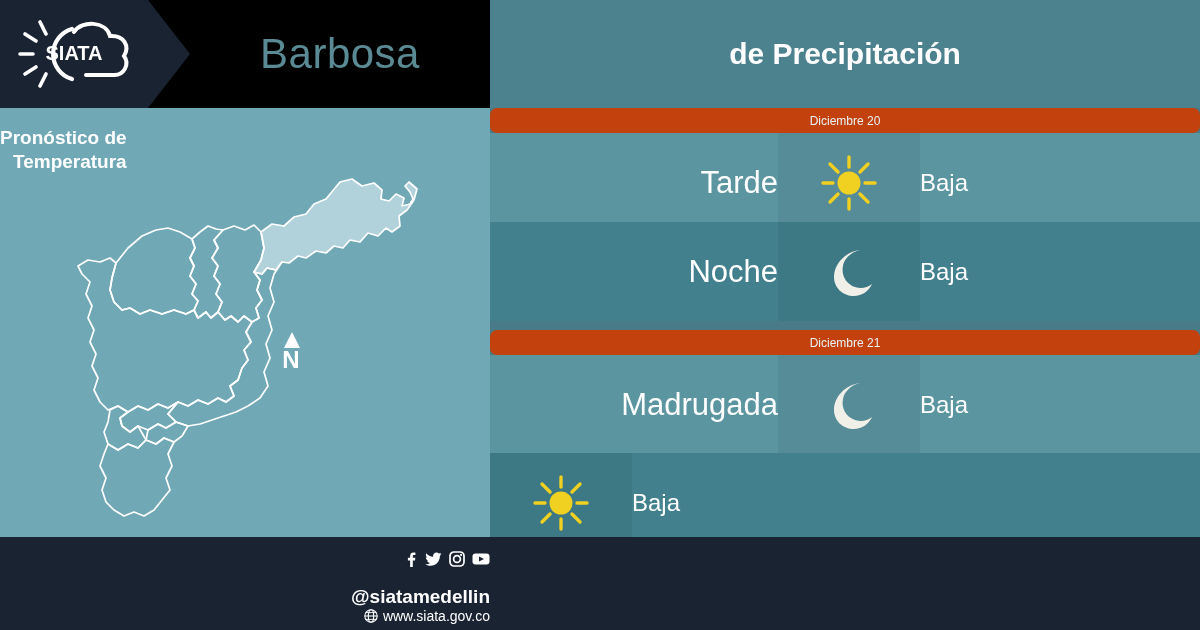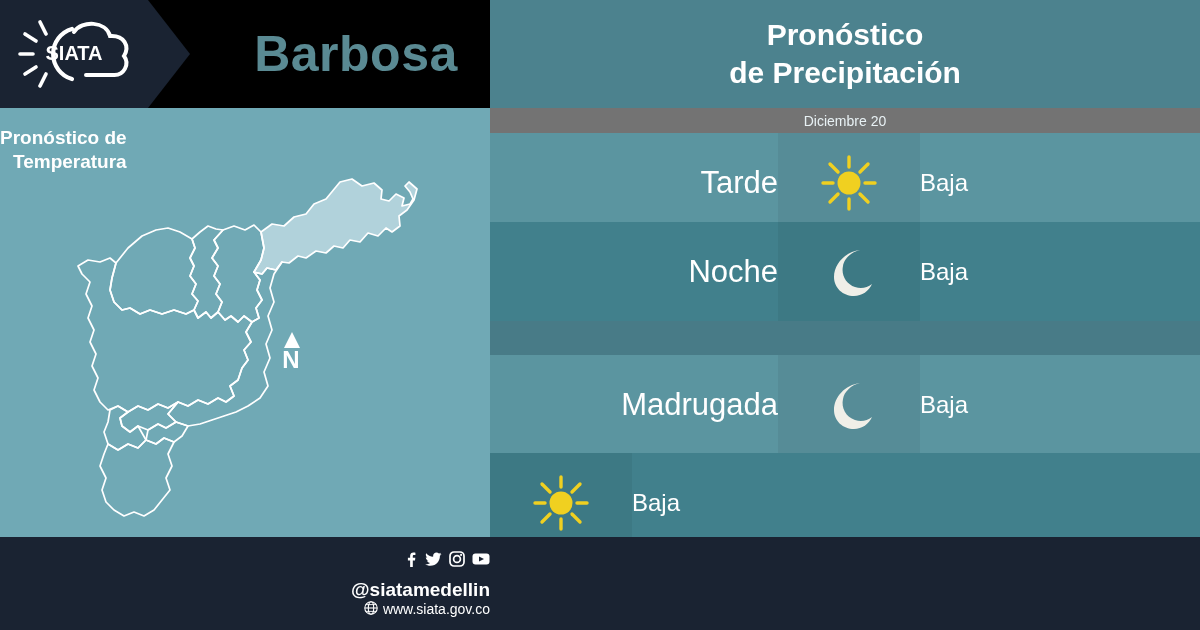--- a/index.html
+++ b/index.html
@@ -17,23 +17,23 @@
     position:absolute; left:0; top:0; width:490px; height:108px;
     background:#000000;
   }
   .logo-banner {
     position:absolute; left:0; top:0; width:190px; height:108px;
     background:#1a2332;
     clip-path: polygon(0 0, 148px 0, 190px 54px, 148px 108px, 0 108px);
   }
   .logo-wrap { position:absolute; left:14px; top:14px; width:124px; height:80px; }
   .city-title {
-    position:absolute; left:206px; top:0; width:300px; height:108px;
+    position:absolute; left:190px; top:0; width:300px; height:108px;
     display:flex; align-items:center; justify-content:center;
-    font-size:50px; font-weight:bold; color:#5a8a93; letter-spacing:0.5px;
+    font-size:42px; font-weight:normal; color:#5a8a93; letter-spacing:0.5px;
   }
 
   .left-main {
     position:absolute; left:0; top:108px; width:490px; height:429px;
     background:#70a9b5;
   }
   .temp-head {
     position:absolute; left:0; top:14px; width:490px; height:66px;
     display:flex; align-items:flex-start; justify-content:space-between; gap:36px;
   }
@@ -61,23 +61,23 @@
     position:absolute; left:0; top:0; width:710px; height:108px;
     display:flex; flex-direction:column; align-items:center; justify-content:center;
     background:#4c828e;
   }
   .precip-head .l1, .precip-head .l2 {
     font-size:30px; font-weight:bold; color:#ffffff; line-height:1.28;
   }
 
   .date-band {
     position:absolute; left:0; width:710px; height:25px;
-    background:#737373;
+    background:#c2410c;
     display:flex; align-items:center; justify-content:center;
-    font-size:14px; color:#e8f1f4;
+    font-size:12px; color:#e8f1f4;border-radius:7px;
   }
   #date-band-0 { top:108px; }
   #date-band-1 { top:330px; }
 
   .row {
     position:absolute; left:0; width:710px; height:99px;
     display:flex;
   }
   #row-0 { top:133px; }
   #row-1 { top:222px; }
@@ -97,22 +97,22 @@
   
   .footer {
     position:absolute; left:0; top:537px; width:1200px; height:93px;
     background:#1a2332;
   }
   .f-social {
     position:absolute; left:330px; top:14px; width:160px; height:66px;
     display:flex; flex-direction:column; align-items:flex-end;
   }
   .f-icons { display:flex; gap:7px; align-items:center; height:18px; }
-  .f-handle { font-size:19px; font-weight:bold; color:#ffffff; line-height:1.15; margin-top:12px; }
-  .f-web { display:flex; align-items:flex-start; gap:5px; font-size:14px; color:#ffffff; }
+  .f-handle { font-size:19px; font-weight:bold; color:#ffffff; line-height:1.15; margin-top:19px; }
+  .f-web { display:flex; align-items:center; gap:5px; font-size:14px; color:#ffffff; }
 </style>
 </head>
 <body>
 
 <div id="root">
 
   <div class="left-top">
     <div class="logo-banner">
       <div class="logo-wrap">
         <svg viewBox="0 0 124 80">
@@ -172,21 +172,20 @@
         <g>
           <polygon points="244,162 252,178 236,178" fill="#ffffff"></polygon>
           <text x="243" y="198" font-family="Liberation Sans, sans-serif" font-size="24" font-weight="bold" fill="#ffffff" text-anchor="middle">N</text>
         </g>
       </svg>
     </div>
   </div>
 
   <div class="right-panel">
     <div class="precip-head">
-      <div class="l1">Pronóstico</div>
       <div class="l2">de Precipitación</div>
     </div>
 
     <div class="date-band" id="date-band-0">Diciembre 20</div>
 
     <div class="row light" id="row-0">
       <div class="c-period">
           <span>Tarde</span>
         </div>
       <div class="c-icon">
@@ -216,20 +215,21 @@
       <div class="c-icon">
         <svg width="60" height="60" viewBox="0 0 60 60">
           <path d="M41 8 C26 10, 15 22, 15 35 C15 46, 24 54, 35 54 C43 54, 50 49, 53 42 C48 46, 42 47, 36 45 C27 42, 22 33, 24 24 C25 17, 32 10, 41 8 Z" fill="#f0efe8"></path>
         </svg>
       </div>
       <div class="c-level">
           <span>Baja</span>
         </div>
     </div>
 
+    <div class="date-band" id="date-band-1">Diciembre 21</div>
 
     <div class="row light" id="row-2">
       <div class="c-period">
           <span>Madrugada</span>
         </div>
       <div class="c-icon">
         <svg width="60" height="60" viewBox="0 0 60 60">
           <path d="M41 8 C26 10, 15 22, 15 35 C15 46, 24 54, 35 54 C43 54, 50 49, 53 42 C48 46, 42 47, 36 45 C27 42, 22 33, 24 24 C25 17, 32 10, 41 8 Z" fill="#f0efe8"></path>
         </svg>
       </div>

